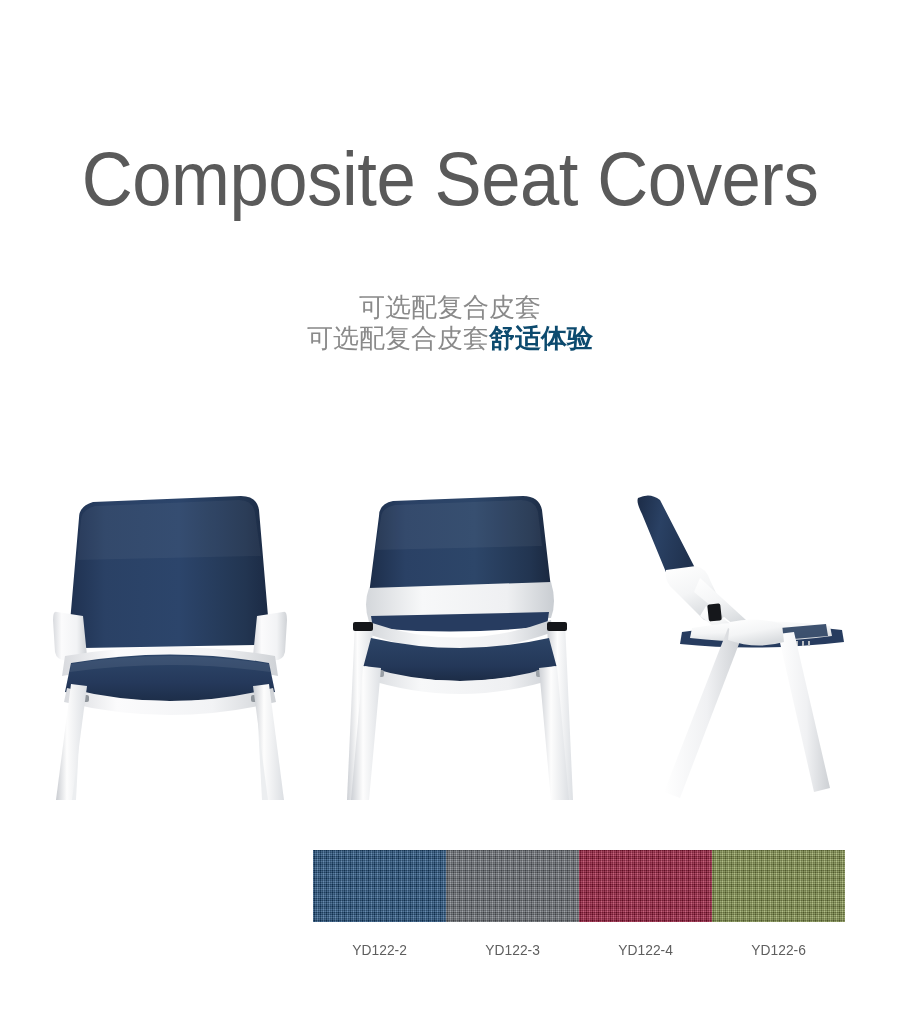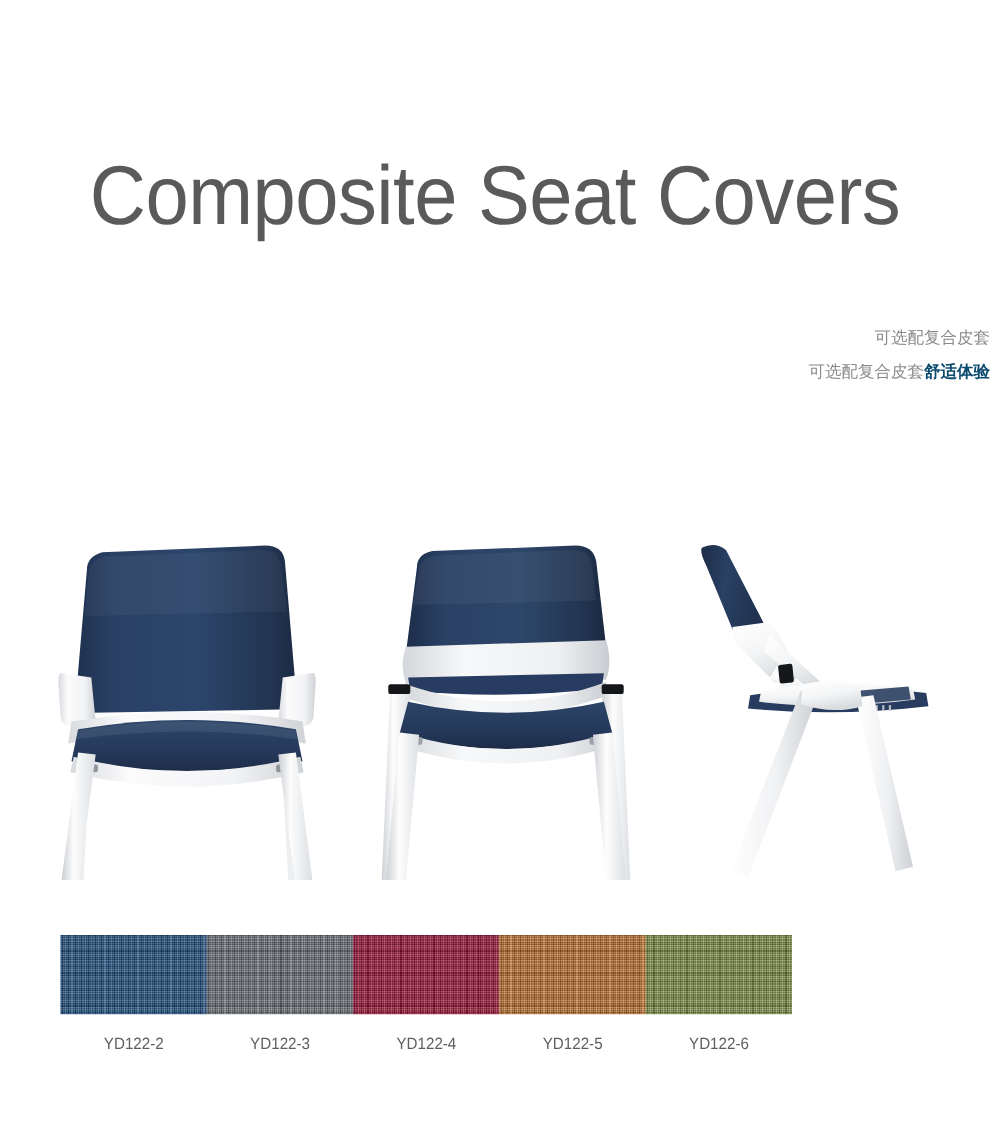--- a/index.html
+++ b/index.html
@@ -33,22 +33,22 @@
     transform-origin: 50% 50%;
     white-space: nowrap;
   }
 
   
   .subtitle {
     position: absolute;
     left: 0;
     top: 292px;
     width: 900px;
-    text-align: right;
-    font-size: 15px;
+    text-align: center;
+    font-size: 26px;
     line-height: 31px;
     color: #8a8a8a;
     font-weight: 400;
   }
   .subtitle-line { display: block; white-space: nowrap; }
   .subtitle-strong {
     font-weight: 700;
     color: #0c4a6e;
   }
 
@@ -70,21 +70,21 @@
   .chair-back  { left: 325px; width: 270px; }
   .chair-side  { left: 630px; width: 250px; }
 
   
   .swatches {
     position: absolute;
     left: 55px;
     top: 850px;
     width: 790px;
     display: flex;
-    justify-content: flex-start;
+    justify-content: flex-end;
   }
   .swatch-cell {
     width: 133px;
     display: flex;
     flex-direction: column;
     align-items: center;
   }
   .swatch-chip {
     width: 133px;
     height: 72px;
@@ -307,22 +307,18 @@
   <div class="swatch-cell">
     <div class="swatch-chip" style="background-color: rgb(110, 115, 122);"></div>
     <div class="swatch-label" style="color: rgb(94, 94, 94);">YD122-3</div>
   </div>
 
   <div class="swatch-cell">
     <div class="swatch-chip" style="background-color: rgb(168, 18, 58);"></div>
     <div class="swatch-label" style="color: rgb(94, 94, 94);">YD122-4</div>
   </div>
 
-  <div class="swatch-cell">
-    <div class="swatch-chip" style="background-color: rgb(203, 119, 43);"></div>
-    <div class="swatch-label" style="color: rgb(94, 94, 94);">YD122-5</div>
-  </div>
 
   <div class="swatch-cell">
     <div class="swatch-chip" style="background-color: rgb(138, 156, 74);"></div>
     <div class="swatch-label" style="color: rgb(94, 94, 94);">YD122-6</div>
   </div>
 </div>
 
 </body></html>

